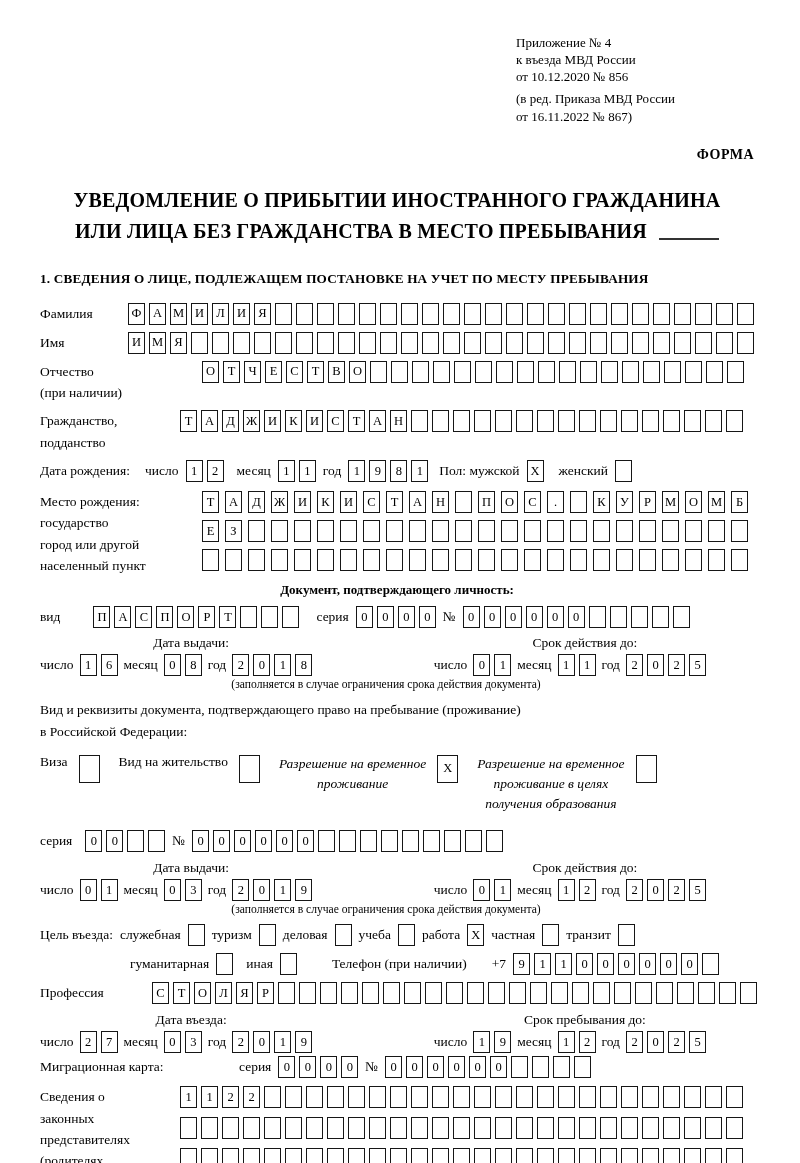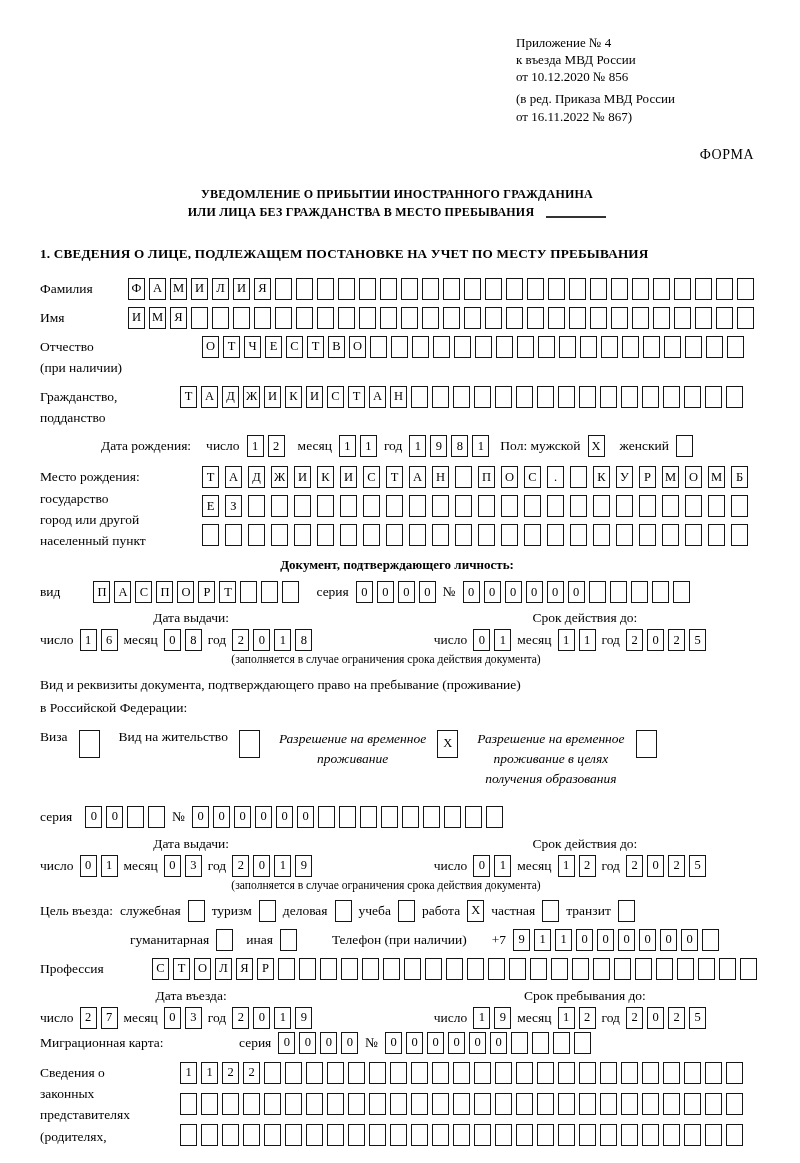--- a/index.html
+++ b/index.html
@@ -4,22 +4,22 @@
 <style>
   html,body { margin:0; padding:0; background:#ffffff; }
   .page {
     width:784px; height:1163px; box-sizing:border-box;
     padding:34px 30px 8px 40px;
     font-family:"Liberation Serif", serif; color:#000; font-size:13.5px;
     overflow:hidden; position:relative; background:#fff;
   }
   .hdr { margin-left:auto; width:238px; font-size:13px; line-height:1.32; }
   .hdr .grp2 { margin-top:5px; }
-  .form-label { text-align:right; font-weight:normal; font-size:14px; margin-top:22px; letter-spacing:0.5px; }
-  .title { text-align:center; font-weight:bold; font-size:12px; margin-top:22px; line-height:1.55; letter-spacing:0.2px; }
+  .form-label { text-align:right; font-weight:bold; font-size:14px; margin-top:22px; letter-spacing:0.5px; }
+  .title { text-align:center; font-weight:bold; font-size:20px; margin-top:22px; line-height:1.55; letter-spacing:0.2px; }
   .uline { display:inline-block; width:60px; border-bottom:2.2px solid #333; margin-left:12px; transform:translateY(2px); }
   .sec-heading { font-weight:bold; font-size:13.2px; margin-top:24px; margin-bottom:16px; letter-spacing:0.2px; }
 
   .frow { display:flex; align-items:center; margin-bottom:7px; }
   .frow.top { align-items:flex-start; }
   .inline-row { display:flex; align-items:center; gap:7px; flex-wrap:nowrap; }
 
   .lbl { white-space:nowrap; }
   .w88  { flex:0 0 88px; }
   .w112 { flex:0 0 112px; }
@@ -212,21 +212,21 @@
         <span class="cell"></span>
         <span class="cell"></span>
         <span class="cell"></span>
         <span class="cell"></span>
         <span class="cell"></span>
         <span class="cell"></span>
         <span class="cell"></span>
       </div>
   </div>
 
-  <div class="frow inline-row" style="margin-top:2px;justify-content:center;">
+  <div class="frow inline-row" style="margin-top:2px;">
     <span class="lbl">Дата рождения:</span>
     <span class="lbl" style="margin-left:8px;">число</span>
     <span class="cells">
         <span class="cell">1</span>
         <span class="cell">2</span>
       </span>
     <span class="lbl" style="margin-left:6px;">месяц</span>
     <span class="cells">
         <span class="cell">1</span>
         <span class="cell">1</span>

